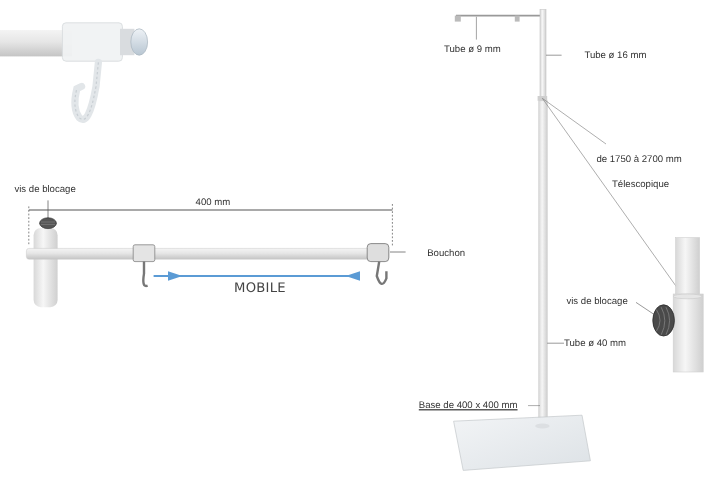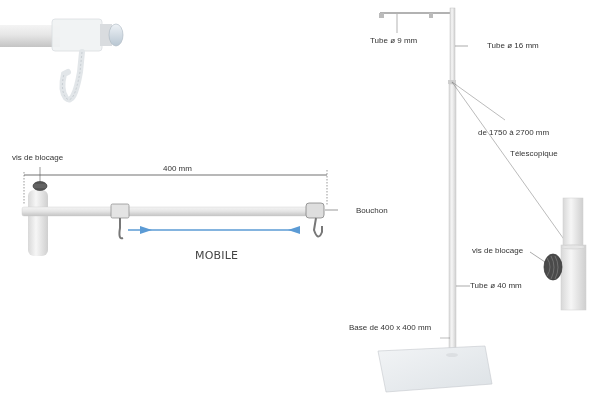--- a/index.html
+++ b/index.html
@@ -98,21 +98,21 @@
     <ellipse cx="573" cy="247" rx="12" ry="2" fill="#e6e6e6" stroke="#c8c8c8" stroke-width="0.5"></ellipse>
     <ellipse cx="553" cy="267" rx="9" ry="13" fill="#4a4a4a" stroke="#2f2f2f" stroke-width="0.7"></ellipse>
     <path d="M547,258 Q553,267 547,276 M551,256 Q557,267 551,279 M555,256 Q561,267 555,279" fill="none" stroke="#888" stroke-width="0.6"></path>
     <line x1="530" y1="252" x2="545" y2="262" stroke="#555" stroke-width="0.5"></line>
   </g>
 </svg>
 
 <span class="lbl" style="left:12px;top:153px;">vis de blocage</span>
 <span class="lbl" style="left:163px;top:164px;text-align:center;">400 mm</span>
 <span class="lbl" style="left:340px;top:206px;padding-left:16px;">Bouchon</span>
-<span class="mobile" style="left:195px;top:233px;margin-top:16px;">MOBILE</span>
+<span class="mobile" style="left:195px;top:233px;">MOBILE</span>
 
 <span class="lbl" style="left:370px;top:36px;">Tube ø 9 mm</span>
 <span class="lbl" style="left:469px;top:41px;margin-left:18px;">Tube ø 16 mm</span>
 <span class="lbl" style="left:510px;top:117px;margin-top:32px;">Télescopique</span>
-<span class="lbl" style="left:478px;top:128px;">de 1750 à 2700 mm</span>
+<span class="lbl" style="left:497px;top:128px;">de 1750 à 2700 mm</span>
 <span class="lbl" style="left:472px;top:246px;">vis de blocage</span>
 <span class="lbl" style="left:470px;top:281px;">Tube ø 40 mm</span>
-<span class="lbl" style="left:349px;top:323px;">Base de 400 x 400 mm</span>
+<span class="lbl" style="left:349px;top:333px;text-decoration:underline;">Base de 400 x 400 mm</span>
 
 </body></html>

